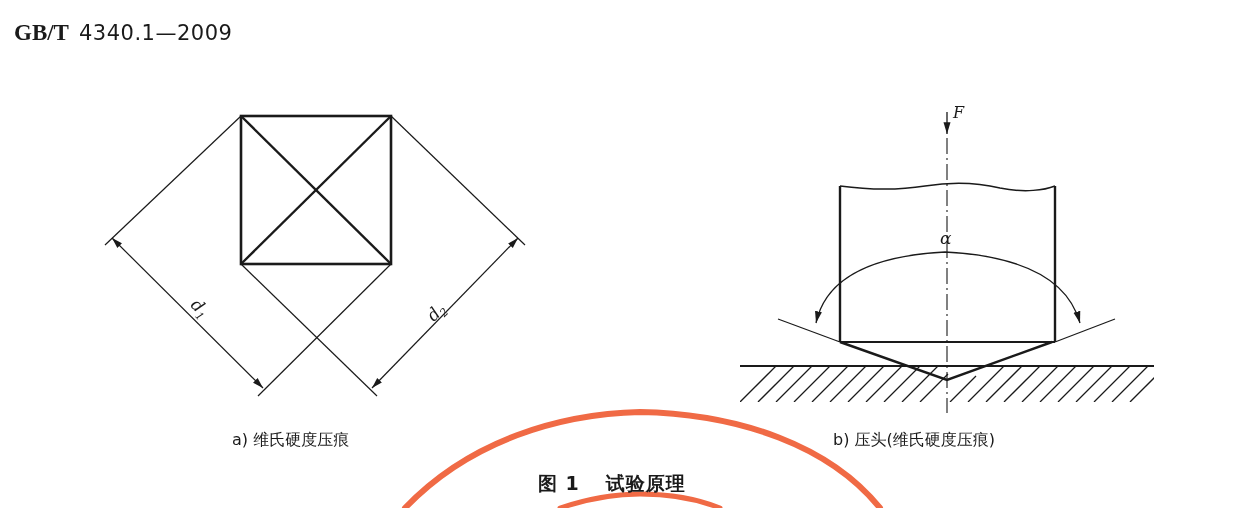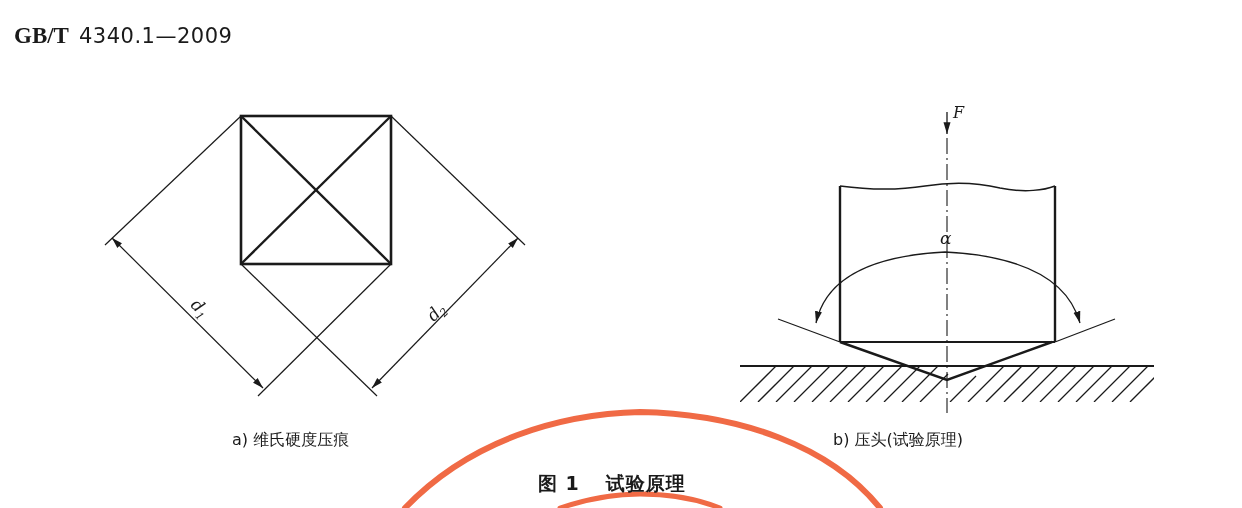--- a/index.html
+++ b/index.html
@@ -1,17 +1,17 @@
 <!DOCTYPE html>
 <html><head>
   <meta charset="utf-8">
   <style>
     html, body { margin:0; padding:0; background:#ffffff; }
     body { width:1242px; height:508px; position:relative; overflow:hidden; font-family:"DejaVu Sans", sans-serif; color:#1a1a1a; }
-    .header { position:absolute; left:14px; top:18px; font-size:22px; line-height:36px; white-space:nowrap; }
+    .header { position:absolute; left:14px; top:18px; font-size:22px; line-height:30px; white-space:nowrap; }
     .header .code { font-family:"Liberation Serif", serif; font-weight:bold; font-size:23px; }
     .header .num { font-family:"DejaVu Sans", sans-serif; font-size:21px; margin-left:10px; letter-spacing:0.5px; }
     svg.fig { position:absolute; left:0; top:0; }
     .caption { position:absolute; font-size:16px; white-space:nowrap; font-family:"DejaVu Sans", sans-serif; }
     .cap-a { left:232px; top:430px; }
     .cap-b { left:833px; top:430px; }
     .fig-title { position:absolute; left:538px; top:471px; font-size:19px; font-weight:bold; white-space:nowrap; letter-spacing:1px;text-align:center; }
     .fig-title .sp { display:inline-block; width:26px; }
     .lbl { font-family:"DejaVu Serif", serif; font-style:italic; }
   </style>
@@ -99,17 +99,17 @@
   <text class="lbl" x="953" y="118" font-size="16" fill="#1a1a1a">F</text>
   <text class="lbl" x="940" y="244" font-size="17" fill="#1a1a1a">α</text>
 
   <g fill="none" stroke="#f06a45" stroke-linecap="round">
     <path d="M405,508 C470,440 560,414 640,412 C740,414 830,446 880,508" stroke-width="6"></path>
     <path d="M560,508 C590,498 615,494 640,494 C670,494 695,498 720,508" stroke-width="5"></path>
   </g>
 </svg>
 
 <div class="caption cap-a">a) 维氏硬度压痕</div>
-<div class="caption cap-b">b) 压头(试验原理)</div>
+<div class="caption cap-b">b) 压头(维氏硬度压痕)</div>
 
 <div class="fig-title">
   <span>图 1</span><span class="sp"></span><span>试验原理</span>
 </div>
 
 </body></html>

